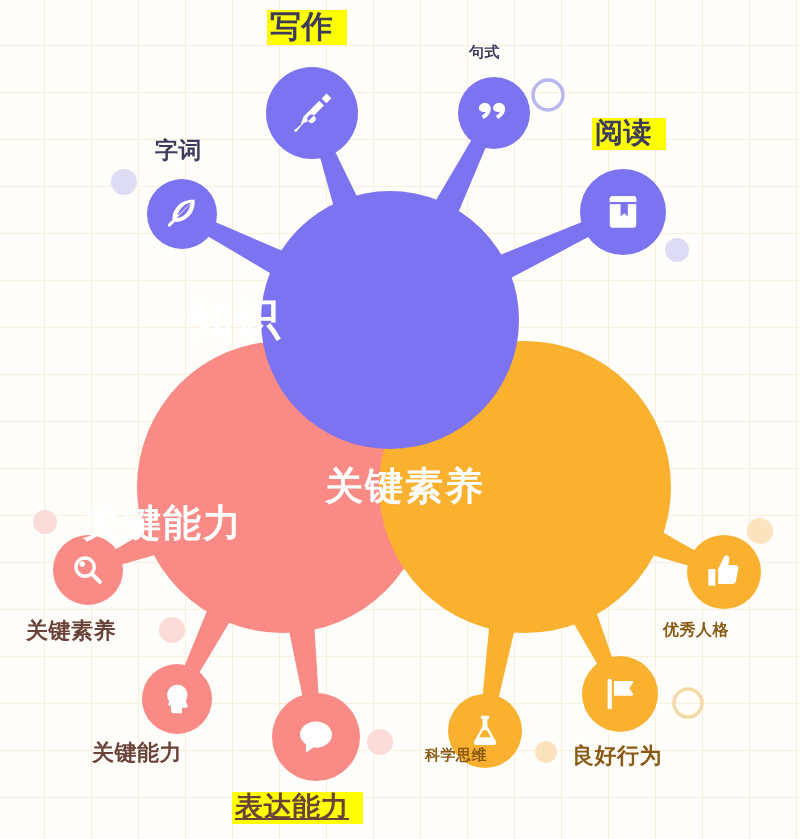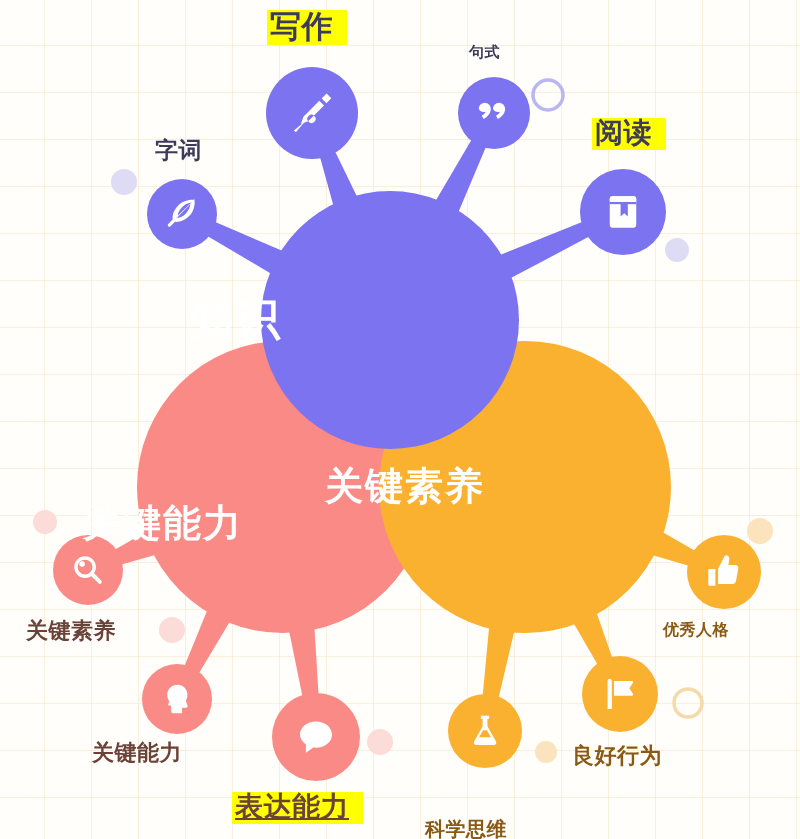--- a/index.html
+++ b/index.html
@@ -124,21 +124,21 @@
   </svg>
 
   <div id="labels">
       <div class="lbl" style="left: 155px; top: 139px; font-size: 23px; color: rgb(61, 58, 92);">字词</div>
       <div class="lbl hl" style="left: 267px; top: 10px; font-size: 31px; color: rgb(61, 58, 92); background: rgb(255, 255, 0);">写作</div>
       <div class="lbl" style="left: 469px; top: 44px; font-size: 15px; color: rgb(61, 58, 92);">句式</div>
       <div class="lbl hl" style="left: 592px; top: 118px; font-size: 28px; color: rgb(61, 58, 92); background: rgb(255, 255, 0);">阅读</div>
       <div class="lbl" style="left: 26px; top: 620px; font-size: 22px; color: rgb(107, 66, 56);">关键素养</div>
       <div class="lbl" style="left: 92px; top: 742px; font-size: 22px; color: rgb(107, 66, 56);">关键能力</div>
       <div class="lbl hl" style="left: 232px; top: 792px; font-size: 28px; color: rgb(107, 66, 56); background: rgb(255, 255, 0); text-decoration: underline;">表达能力</div>
-      <div class="lbl" style="left: 425px; top: 819px; font-size: 20px; color: rgb(138, 90, 20);">科学思维</div>
+      <div class="lbl" style="left: 425px; top: 747px; font-size: 15px; color: rgb(138, 90, 20);">科学思维</div>
       <div class="lbl" style="left: 572px; top: 745px; font-size: 22px; color: rgb(138, 90, 20);">良好行为</div>
       <div class="lbl" style="left: 663px; top: 622px; font-size: 16px; color: rgb(138, 90, 20);">优秀人格</div>
     </div>
 
   <div class="big-txt" id="t-knowledge" style="font-size: 44px; left: 190px; width: 400px; top: 297px;">知识</div>
   <div class="big-txt" id="t-ability" style="font-size: 38px; left: 83px; width: 400px; top: 467px; margin-top: 37px;">关键能力</div>
   <div class="big-txt" id="t-literacy" style="font-size: 38px; left: 325px; width: 400px; top: 467px;">关键素养</div>
 </div>
 
 </body></html>

